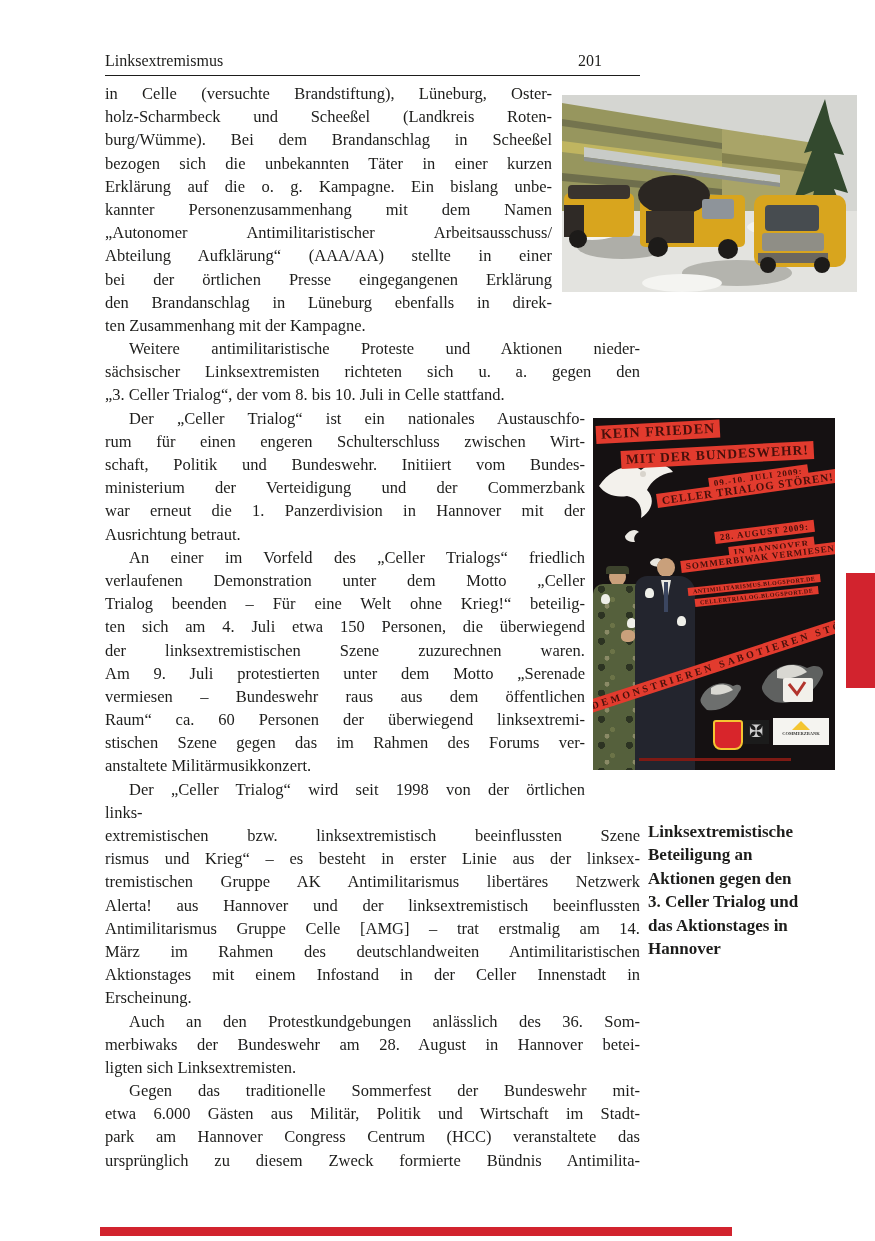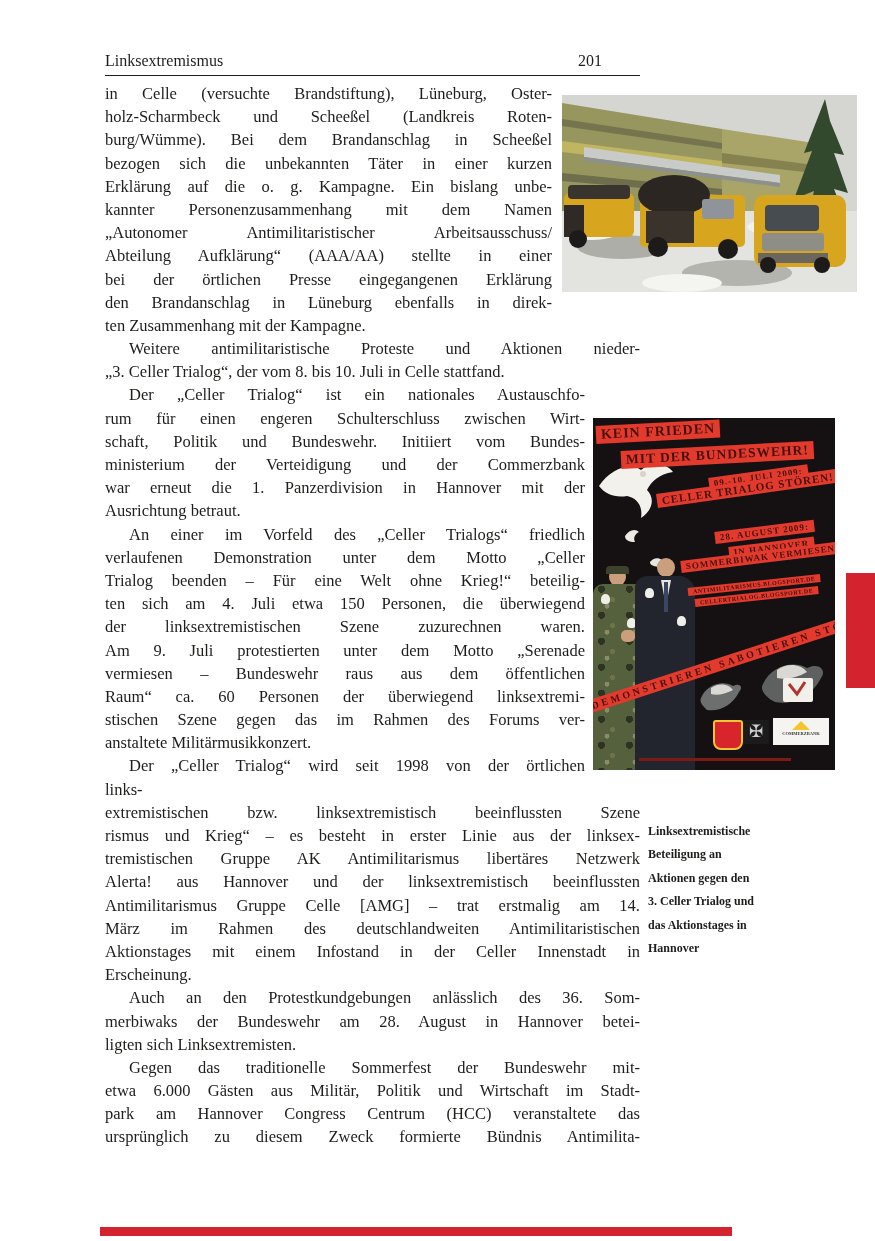--- a/index.html
+++ b/index.html
@@ -12,21 +12,21 @@
   .hdr-rule{position:absolute;left:105px;top:75px;width:535px;height:1px;background:#1d1d1b;}
 
   
   #body-text{position:absolute;left:105px;top:70px;font-size:16.5px;line-height:23.2px;margin-top:12px;}
   .bl{height:23.2px;overflow:visible;}
   .w447{width:447px;} .w480{width:480px;} .w535{width:535px;}
   .j{text-align:justify;text-align-last:justify;}
   .ind{text-indent:24px;}
 
   
-  .note{position:absolute;left:648px;top:820px;width:195px;font-size:12px;font-weight:bold;line-height:23.4px;}
+  .note{position:absolute;left:648px;top:820px;width:195px;font-size:17px;font-weight:bold;line-height:23.4px;}
 
   
   .photo{position:absolute;left:562px;top:95px;width:295px;height:197px;overflow:hidden;background:#d5d6d2;}
 
   
   .poster{position:absolute;left:593px;top:418px;width:242px;height:352px;background:#151112;overflow:hidden;}
   .banner{position:absolute;background:#e23b2e;color:#48100b;font-weight:bold;white-space:nowrap;
           padding:1px 5px;letter-spacing:1px;transform-origin:left center;}
   .diag{text-align:center;letter-spacing:3px;}
   .dove{position:absolute;}
@@ -66,20 +66,21 @@
       <div class="bl w447 j">burg/Wümme). Bei dem Brandanschlag in Scheeßel</div>
       <div class="bl w447 j">bezogen sich die unbekannten Täter in einer kurzen</div>
       <div class="bl w447 j">Erklärung auf die o. g. Kampagne. Ein bislang unbe-</div>
       <div class="bl w447 j">kannter Personenzusammenhang mit dem Namen</div>
       <div class="bl w447 j">„Autonomer Antimilitaristischer Arbeitsausschuss/</div>
       <div class="bl w447 j">Abteilung Aufklärung“ (AAA/AA) stellte in einer</div>
       <div class="bl w447 j">bei der örtlichen Presse eingegangenen Erklärung</div>
       <div class="bl w447 j">den Brandanschlag in Lüneburg ebenfalls in direk-</div>
       <div class="bl w447">ten Zusammenhang mit der Kampagne.</div>
       <div class="bl w535 j ind">Weitere antimilitaristische Proteste und Aktionen nieder-</div>
+      <div class="bl w535 j">sächsischer Linksextremisten richteten sich u. a. gegen den</div>
       <div class="bl w535">„3. Celler Trialog“, der vom 8. bis 10. Juli in Celle stattfand.</div>
       <div class="bl w480 j ind">Der „Celler Trialog“ ist ein nationales Austauschfo-</div>
       <div class="bl w480 j">rum für einen engeren Schulterschluss zwischen Wirt-</div>
       <div class="bl w480 j">schaft, Politik und Bundeswehr. Initiiert vom Bundes-</div>
       <div class="bl w480 j">ministerium der Verteidigung und der Commerzbank</div>
       <div class="bl w480 j">war erneut die 1. Panzerdivision in Hannover mit der</div>
       <div class="bl w480">Ausrichtung betraut.</div>
       <div class="bl w480 j ind">An einer im Vorfeld des „Celler Trialogs“ friedlich</div>
       <div class="bl w480 j">verlaufenen Demonstration unter dem Motto „Celler</div>
       <div class="bl w480 j">Trialog beenden – Für eine Welt ohne Krieg!“ beteilig-</div>

